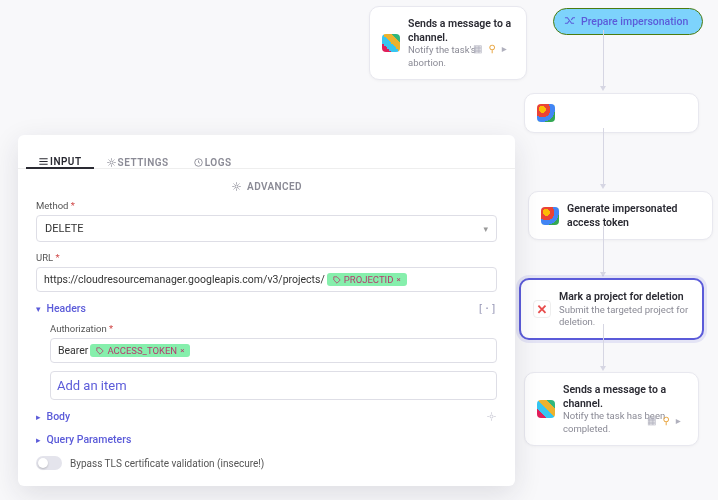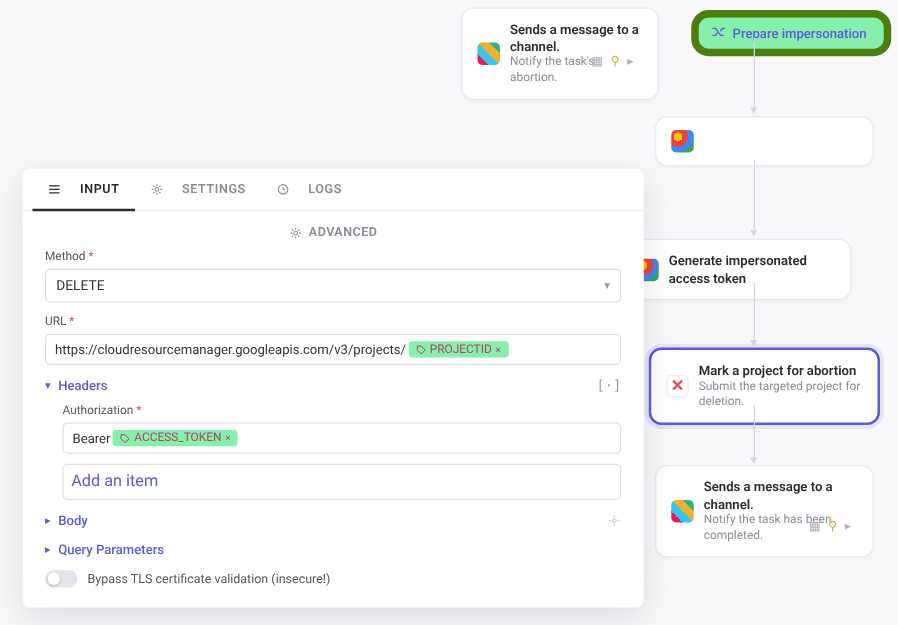--- a/index.html
+++ b/index.html
@@ -4,28 +4,28 @@
 <style>
 *{box-sizing:border-box;margin:0;padding:0;font-family:-apple-system,BlinkMacSystemFont,"Segoe UI",Roboto,sans-serif}
 body{background:#f8f8fa;width:718px;height:500px;overflow:hidden;position:relative;font-size:11px;color:#333}
 .canvas{position:absolute;inset:0}
 .node{position:absolute;background:#fff;border:1px solid #e8e8ef;border-radius:10px;padding:10px 12px;display:flex;align-items:center;gap:8px;box-shadow:0 1px 3px rgba(0,0,0,.04)}
 .node .icon{width:18px;height:18px;border-radius:4px;display:flex;align-items:center;justify-content:center;flex-shrink:0}
 .node-txt{font-size:10.5px;line-height:1.3}
 .node-title{font-weight:600;color:#2a2a32}
 .node-sub{color:#8a8a95;font-size:9.5px}
 .node.sel{border:2px solid #5b5bd9;box-shadow:0 0 0 3px rgba(91,91,217,.12)}
-.pill{position:absolute;border:6px solid #4d7c0f;background:#86efac;color:#5b5bd9;border-radius:14px;padding:6px 14px 6px 10px;font-size:10.5px;font-weight:500;display:flex;align-items:flex-start;gap:6px}
+.pill{position:absolute;border:1px solid #4d7c0f;background:#7dd3fc;color:#5b5bd9;border-radius:14px;padding:6px 14px 6px 10px;font-size:10.5px;font-weight:500;display:flex;align-items:flex-start;gap:6px}
 .flow-line{position:absolute;background:#d6d6e3;width:1px}
 .flow-arrow{position:absolute;width:0;height:0;border-left:3px solid transparent;border-right:3px solid transparent;border-top:5px solid #d6d6e3}
 .mini-ctrl{position:absolute;display:flex;gap:6px;align-items:center;color:#b0b0bd}
 .mini-ctrl span{font-size:10px}
 .panel{position:absolute;left:18px;top:135px;width:497px;background:#fff;border-radius:6px;box-shadow:0 8px 28px rgba(30,30,60,.12)}
 .tabs{display:flex;border-bottom:1px solid #eee;padding:0 8px;align-items:center;height:34px}
-.tab{display:flex;align-items:center;gap:15px;padding:0 12px;height:100%;font-size:10px;letter-spacing:.5px;color:#8a8a95;font-weight:600;cursor:pointer}
+.tab{display:flex;align-items:flex-end;gap:1px;padding:0 12px;height:100%;font-size:10px;letter-spacing:.5px;color:#8a8a95;font-weight:600;cursor:pointer}
 .tab.active{color:#2a2a32;border-bottom:2px solid #2a2a32;margin-bottom:-1px}
 .tab svg{width:11px;height:11px}
 .p-body{padding:12px 18px 16px}
 .adv{text-align:right;color:#8a8a95;font-size:10px;letter-spacing:.4px;font-weight:600;margin-bottom:8px;display:flex;justify-content:center;align-items:center;gap:5px}
 .fld{margin-bottom:10px}
 .lbl{font-size:9.5px;color:#555;margin-bottom:4px;display:block}
 .req::after{content:" *";color:#d04848}
 .sel-box{border:1px solid #dedee6;border-radius:4px;padding:6px 8px;font-size:11px;display:flex;justify-content:space-between;align-items:center;background:#fff}
 .inp{border:1px solid #dedee6;border-radius:4px;padding:5px 7px;font-size:10.5px;background:#fff;display:flex;align-items:center;gap:2px;flex-wrap:nowrap;overflow:hidden}
 .chip{background:#86efac;color:#b53b6e;border-radius:3px;padding:1px 6px;font-size:9.5px;font-family:ui-monospace,monospace;display:inline-flex;align-items:center;gap:3px}
@@ -73,34 +73,34 @@
 <div class="flow-line" style="left:603px;top:30px;height:58px"></div>
 <div class="flow-arrow" style="left:600px;top:86px"></div>
 
 <div class="node" style="left:524px;top:93px;width:175px">
   <div class="icon gcp-icon"></div>
 </div>
 
 <div class="flow-line" style="left:603px;top:128px;height:58px"></div>
 <div class="flow-arrow" style="left:600px;top:184px"></div>
 
-<div class="node" style="left:496px;top:191px;width:185px">
+<div class="node" style="left:528px;top:191px;width:185px">
   <div class="icon gcp-icon"></div>
   <div class="node-txt">
         <div class="node-title">Generate impersonated access token</div>
       </div>
 </div>
 
 <div class="flow-line" style="left:603px;top:226px;height:48px"></div>
 <div class="flow-arrow" style="left:600px;top:272px"></div>
 
 <div class="node sel" style="left:519px;top:278px;width:185px">
   <div class="icon x-icon">✕</div>
   <div class="node-txt">
-    <div class="node-title">Mark a project for abortion</div>
+    <div class="node-title">Mark a project for deletion</div>
     <div class="node-sub">Submit the targeted project for deletion.</div>
   </div>
 </div>
 
 <div class="flow-line" style="left:603px;top:324px;height:44px"></div>
 <div class="flow-arrow" style="left:600px;top:366px"></div>
 
 <div class="node" style="left:524px;top:372px;width:175px">
   <div class="icon slack-icon"></div>
   <div class="node-txt">

